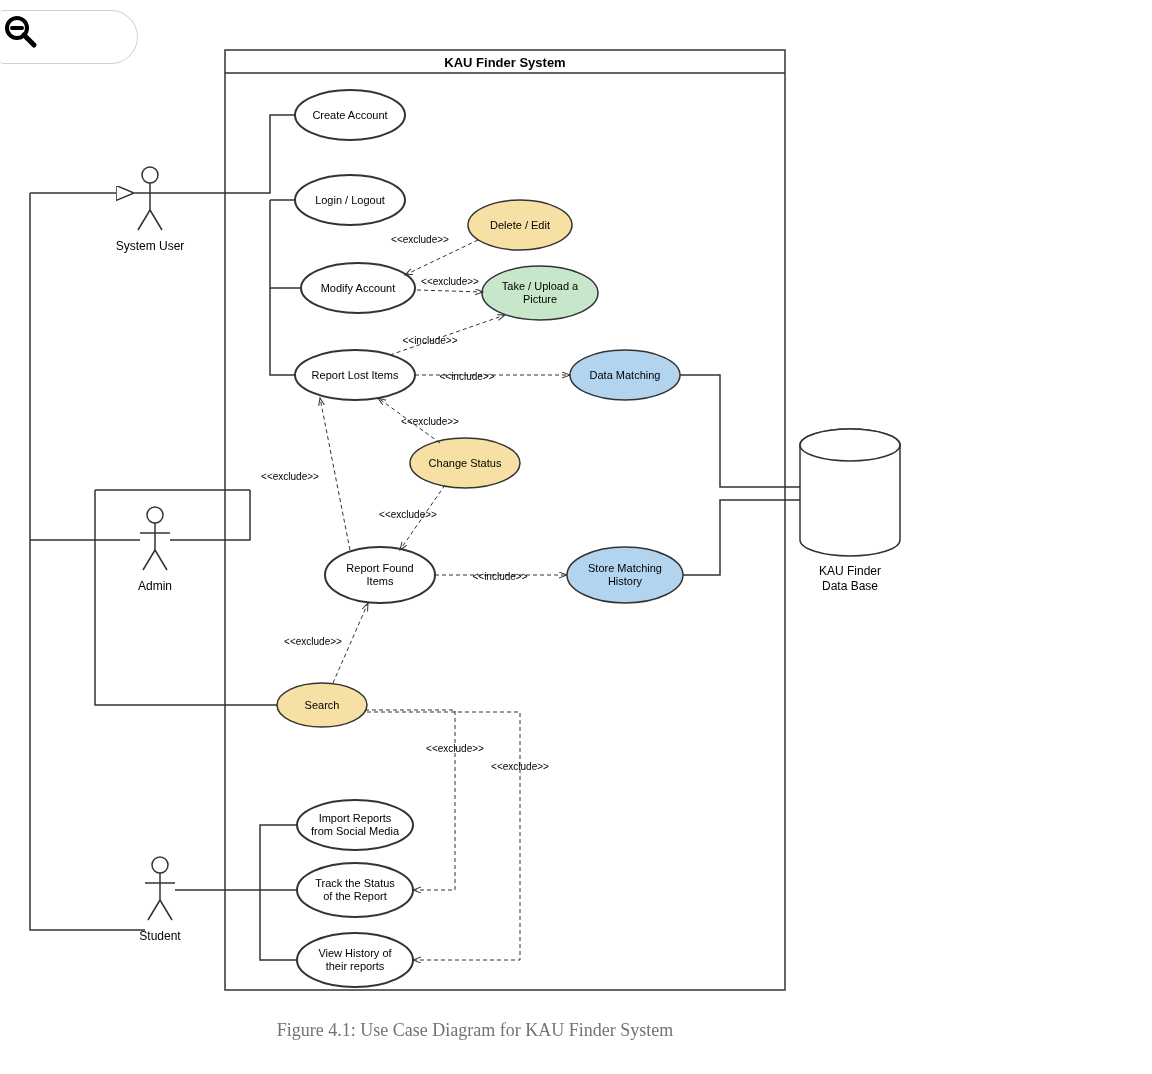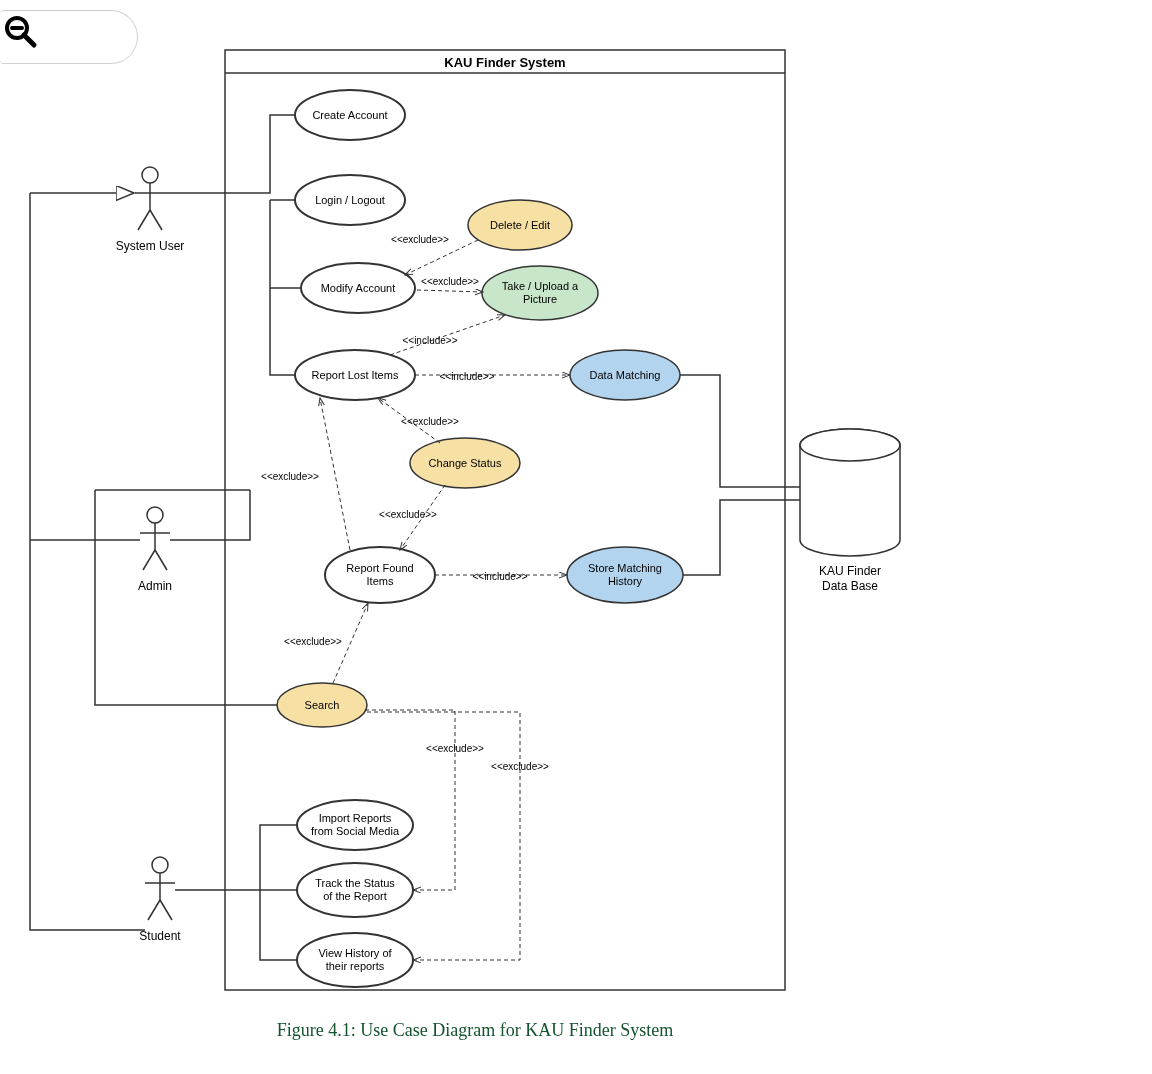--- a/index.html
+++ b/index.html
@@ -30,21 +30,21 @@
     box-sizing: border-box;
   }
   .caption {
     position: absolute;
     top: 1020px;
     left: 0;
     width: 950px;
     text-align: center;
     font-family: Georgia, 'Times New Roman', serif;
     font-size: 18px;
-    color: #14532d;
+    color: #737373;
   }
   svg { position: absolute; top: 0; left: 0; }
   .ellipse-label {
     font-family: Arial, sans-serif;
     font-size: 11px;
     text-anchor: middle;
     fill: #000;
   }
   .small-label {
     font-family: Arial, sans-serif;

